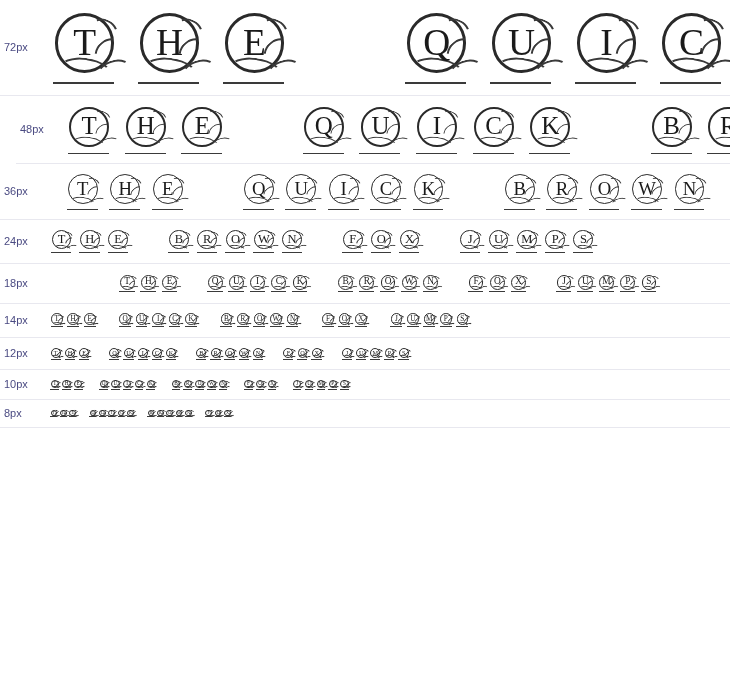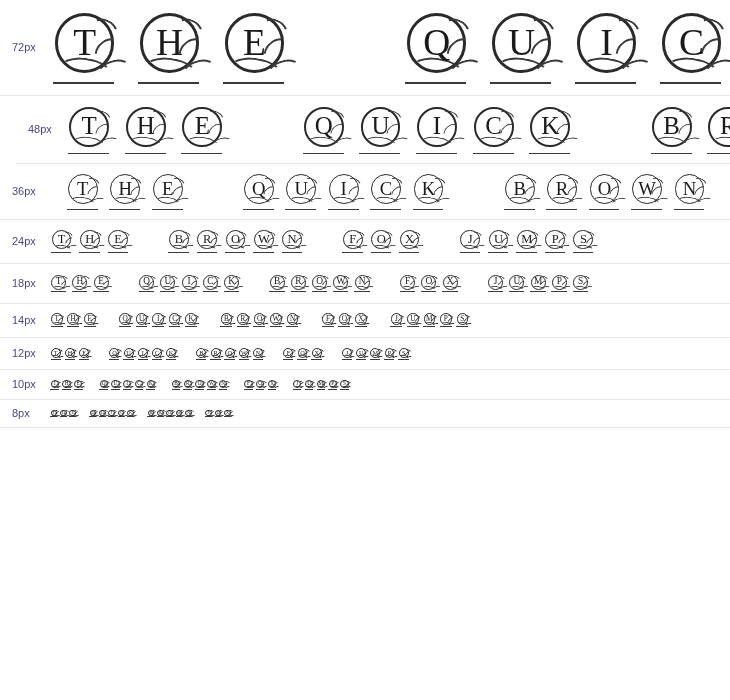--- a/index.html
+++ b/index.html
@@ -22,21 +22,21 @@
   .size-row {
     position: relative;
     width: 730px;
     box-sizing: border-box;
     border-bottom: 1px solid #e8e8ef;
     display: flex;
     align-items: center;
   }
   .size-label {
     position: absolute;
-    left: 12px;
+    left: 4px;
     color: #4a4a82;
     font-size: 11px;
     font-family: "Liberation Sans", sans-serif;
     white-space: nowrap;
     line-height: 1;
   }
   .sample-line {
     margin-left: 50px;
     white-space: nowrap;
     color: #111111;
@@ -144,21 +144,21 @@
         <div class="sample-line" style="font-size: 48px;"><span class="word"><span class="glyph"><span class="ring"></span><span class="curl-a"></span><span class="curl-b"></span><span class="curl-c"></span><span class="tail"></span><span class="base"></span><span class="ch">T</span></span><span class="glyph"><span class="ring"></span><span class="curl-a"></span><span class="curl-b"></span><span class="curl-c"></span><span class="tail"></span><span class="base"></span><span class="ch">H</span></span><span class="glyph"><span class="ring"></span><span class="curl-a"></span><span class="curl-b"></span><span class="curl-c"></span><span class="tail"></span><span class="base"></span><span class="ch">E</span></span></span><span class="word"><span class="glyph"><span class="ring"></span><span class="curl-a"></span><span class="curl-b"></span><span class="curl-c"></span><span class="tail"></span><span class="base"></span><span class="ch">Q</span></span><span class="glyph"><span class="ring"></span><span class="curl-a"></span><span class="curl-b"></span><span class="curl-c"></span><span class="tail"></span><span class="base"></span><span class="ch">U</span></span><span class="glyph"><span class="ring"></span><span class="curl-a"></span><span class="curl-b"></span><span class="curl-c"></span><span class="tail"></span><span class="base"></span><span class="ch">I</span></span><span class="glyph"><span class="ring"></span><span class="curl-a"></span><span class="curl-b"></span><span class="curl-c"></span><span class="tail"></span><span class="base"></span><span class="ch">C</span></span><span class="glyph"><span class="ring"></span><span class="curl-a"></span><span class="curl-b"></span><span class="curl-c"></span><span class="tail"></span><span class="base"></span><span class="ch">K</span></span></span><span class="word"><span class="glyph"><span class="ring"></span><span class="curl-a"></span><span class="curl-b"></span><span class="curl-c"></span><span class="tail"></span><span class="base"></span><span class="ch">B</span></span><span class="glyph"><span class="ring"></span><span class="curl-a"></span><span class="curl-b"></span><span class="curl-c"></span><span class="tail"></span><span class="base"></span><span class="ch">R</span></span></span></div>
       </div>
       <div class="size-row" style="height: 56px; text-align: center;">
         <div class="size-label">36px</div>
         <div class="sample-line" style="font-size: 36px;"><span class="word"><span class="glyph"><span class="ring"></span><span class="curl-a"></span><span class="curl-b"></span><span class="curl-c"></span><span class="tail"></span><span class="base"></span><span class="ch">T</span></span><span class="glyph"><span class="ring"></span><span class="curl-a"></span><span class="curl-b"></span><span class="curl-c"></span><span class="tail"></span><span class="base"></span><span class="ch">H</span></span><span class="glyph"><span class="ring"></span><span class="curl-a"></span><span class="curl-b"></span><span class="curl-c"></span><span class="tail"></span><span class="base"></span><span class="ch">E</span></span></span><span class="word"><span class="glyph"><span class="ring"></span><span class="curl-a"></span><span class="curl-b"></span><span class="curl-c"></span><span class="tail"></span><span class="base"></span><span class="ch">Q</span></span><span class="glyph"><span class="ring"></span><span class="curl-a"></span><span class="curl-b"></span><span class="curl-c"></span><span class="tail"></span><span class="base"></span><span class="ch">U</span></span><span class="glyph"><span class="ring"></span><span class="curl-a"></span><span class="curl-b"></span><span class="curl-c"></span><span class="tail"></span><span class="base"></span><span class="ch">I</span></span><span class="glyph"><span class="ring"></span><span class="curl-a"></span><span class="curl-b"></span><span class="curl-c"></span><span class="tail"></span><span class="base"></span><span class="ch">C</span></span><span class="glyph"><span class="ring"></span><span class="curl-a"></span><span class="curl-b"></span><span class="curl-c"></span><span class="tail"></span><span class="base"></span><span class="ch">K</span></span></span><span class="word"><span class="glyph"><span class="ring"></span><span class="curl-a"></span><span class="curl-b"></span><span class="curl-c"></span><span class="tail"></span><span class="base"></span><span class="ch">B</span></span><span class="glyph"><span class="ring"></span><span class="curl-a"></span><span class="curl-b"></span><span class="curl-c"></span><span class="tail"></span><span class="base"></span><span class="ch">R</span></span><span class="glyph"><span class="ring"></span><span class="curl-a"></span><span class="curl-b"></span><span class="curl-c"></span><span class="tail"></span><span class="base"></span><span class="ch">O</span></span><span class="glyph"><span class="ring"></span><span class="curl-a"></span><span class="curl-b"></span><span class="curl-c"></span><span class="tail"></span><span class="base"></span><span class="ch">W</span></span><span class="glyph"><span class="ring"></span><span class="curl-a"></span><span class="curl-b"></span><span class="curl-c"></span><span class="tail"></span><span class="base"></span><span class="ch">N</span></span></span></div>
       </div>
       <div class="size-row" style="height: 44px; text-decoration: underline;">
         <div class="size-label">24px</div>
         <div class="sample-line" style="font-size: 24px;"><span class="word"><span class="glyph"><span class="ring"></span><span class="curl-a"></span><span class="curl-b"></span><span class="curl-c"></span><span class="tail"></span><span class="base"></span><span class="ch">T</span></span><span class="glyph"><span class="ring"></span><span class="curl-a"></span><span class="curl-b"></span><span class="curl-c"></span><span class="tail"></span><span class="base"></span><span class="ch">H</span></span><span class="glyph"><span class="ring"></span><span class="curl-a"></span><span class="curl-b"></span><span class="curl-c"></span><span class="tail"></span><span class="base"></span><span class="ch">E</span></span></span><span class="word"><span class="glyph"><span class="ring"></span><span class="curl-a"></span><span class="curl-b"></span><span class="curl-c"></span><span class="tail"></span><span class="base"></span><span class="ch">B</span></span><span class="glyph"><span class="ring"></span><span class="curl-a"></span><span class="curl-b"></span><span class="curl-c"></span><span class="tail"></span><span class="base"></span><span class="ch">R</span></span><span class="glyph"><span class="ring"></span><span class="curl-a"></span><span class="curl-b"></span><span class="curl-c"></span><span class="tail"></span><span class="base"></span><span class="ch">O</span></span><span class="glyph"><span class="ring"></span><span class="curl-a"></span><span class="curl-b"></span><span class="curl-c"></span><span class="tail"></span><span class="base"></span><span class="ch">W</span></span><span class="glyph"><span class="ring"></span><span class="curl-a"></span><span class="curl-b"></span><span class="curl-c"></span><span class="tail"></span><span class="base"></span><span class="ch">N</span></span></span><span class="word"><span class="glyph"><span class="ring"></span><span class="curl-a"></span><span class="curl-b"></span><span class="curl-c"></span><span class="tail"></span><span class="base"></span><span class="ch">F</span></span><span class="glyph"><span class="ring"></span><span class="curl-a"></span><span class="curl-b"></span><span class="curl-c"></span><span class="tail"></span><span class="base"></span><span class="ch">O</span></span><span class="glyph"><span class="ring"></span><span class="curl-a"></span><span class="curl-b"></span><span class="curl-c"></span><span class="tail"></span><span class="base"></span><span class="ch">X</span></span></span><span class="word"><span class="glyph"><span class="ring"></span><span class="curl-a"></span><span class="curl-b"></span><span class="curl-c"></span><span class="tail"></span><span class="base"></span><span class="ch">J</span></span><span class="glyph"><span class="ring"></span><span class="curl-a"></span><span class="curl-b"></span><span class="curl-c"></span><span class="tail"></span><span class="base"></span><span class="ch">U</span></span><span class="glyph"><span class="ring"></span><span class="curl-a"></span><span class="curl-b"></span><span class="curl-c"></span><span class="tail"></span><span class="base"></span><span class="ch">M</span></span><span class="glyph"><span class="ring"></span><span class="curl-a"></span><span class="curl-b"></span><span class="curl-c"></span><span class="tail"></span><span class="base"></span><span class="ch">P</span></span><span class="glyph"><span class="ring"></span><span class="curl-a"></span><span class="curl-b"></span><span class="curl-c"></span><span class="tail"></span><span class="base"></span><span class="ch">S</span></span></span></div>
       </div>
-      <div class="size-row" style="height: 40px;">
+      <div class="size-row" style="height: 40px; text-align: center;">
         <div class="size-label">18px</div>
         <div class="sample-line" style="font-size: 18px;"><span class="word"><span class="glyph"><span class="ring"></span><span class="curl-a"></span><span class="curl-b"></span><span class="curl-c"></span><span class="tail"></span><span class="base"></span><span class="ch">T</span></span><span class="glyph"><span class="ring"></span><span class="curl-a"></span><span class="curl-b"></span><span class="curl-c"></span><span class="tail"></span><span class="base"></span><span class="ch">H</span></span><span class="glyph"><span class="ring"></span><span class="curl-a"></span><span class="curl-b"></span><span class="curl-c"></span><span class="tail"></span><span class="base"></span><span class="ch">E</span></span></span><span class="word"><span class="glyph"><span class="ring"></span><span class="curl-a"></span><span class="curl-b"></span><span class="curl-c"></span><span class="tail"></span><span class="base"></span><span class="ch">Q</span></span><span class="glyph"><span class="ring"></span><span class="curl-a"></span><span class="curl-b"></span><span class="curl-c"></span><span class="tail"></span><span class="base"></span><span class="ch">U</span></span><span class="glyph"><span class="ring"></span><span class="curl-a"></span><span class="curl-b"></span><span class="curl-c"></span><span class="tail"></span><span class="base"></span><span class="ch">I</span></span><span class="glyph"><span class="ring"></span><span class="curl-a"></span><span class="curl-b"></span><span class="curl-c"></span><span class="tail"></span><span class="base"></span><span class="ch">C</span></span><span class="glyph"><span class="ring"></span><span class="curl-a"></span><span class="curl-b"></span><span class="curl-c"></span><span class="tail"></span><span class="base"></span><span class="ch">K</span></span></span><span class="word"><span class="glyph"><span class="ring"></span><span class="curl-a"></span><span class="curl-b"></span><span class="curl-c"></span><span class="tail"></span><span class="base"></span><span class="ch">B</span></span><span class="glyph"><span class="ring"></span><span class="curl-a"></span><span class="curl-b"></span><span class="curl-c"></span><span class="tail"></span><span class="base"></span><span class="ch">R</span></span><span class="glyph"><span class="ring"></span><span class="curl-a"></span><span class="curl-b"></span><span class="curl-c"></span><span class="tail"></span><span class="base"></span><span class="ch">O</span></span><span class="glyph"><span class="ring"></span><span class="curl-a"></span><span class="curl-b"></span><span class="curl-c"></span><span class="tail"></span><span class="base"></span><span class="ch">W</span></span><span class="glyph"><span class="ring"></span><span class="curl-a"></span><span class="curl-b"></span><span class="curl-c"></span><span class="tail"></span><span class="base"></span><span class="ch">N</span></span></span><span class="word"><span class="glyph"><span class="ring"></span><span class="curl-a"></span><span class="curl-b"></span><span class="curl-c"></span><span class="tail"></span><span class="base"></span><span class="ch">F</span></span><span class="glyph"><span class="ring"></span><span class="curl-a"></span><span class="curl-b"></span><span class="curl-c"></span><span class="tail"></span><span class="base"></span><span class="ch">O</span></span><span class="glyph"><span class="ring"></span><span class="curl-a"></span><span class="curl-b"></span><span class="curl-c"></span><span class="tail"></span><span class="base"></span><span class="ch">X</span></span></span><span class="word"><span class="glyph"><span class="ring"></span><span class="curl-a"></span><span class="curl-b"></span><span class="curl-c"></span><span class="tail"></span><span class="base"></span><span class="ch">J</span></span><span class="glyph"><span class="ring"></span><span class="curl-a"></span><span class="curl-b"></span><span class="curl-c"></span><span class="tail"></span><span class="base"></span><span class="ch">U</span></span><span class="glyph"><span class="ring"></span><span class="curl-a"></span><span class="curl-b"></span><span class="curl-c"></span><span class="tail"></span><span class="base"></span><span class="ch">M</span></span><span class="glyph"><span class="ring"></span><span class="curl-a"></span><span class="curl-b"></span><span class="curl-c"></span><span class="tail"></span><span class="base"></span><span class="ch">P</span></span><span class="glyph"><span class="ring"></span><span class="curl-a"></span><span class="curl-b"></span><span class="curl-c"></span><span class="tail"></span><span class="base"></span><span class="ch">S</span></span></span></div>
       </div>
       <div class="size-row" style="height: 34px;">
         <div class="size-label">14px</div>
         <div class="sample-line" style="font-size: 14px;"><span class="word"><span class="glyph"><span class="ring"></span><span class="curl-a"></span><span class="curl-b"></span><span class="curl-c"></span><span class="tail"></span><span class="base"></span><span class="ch">T</span></span><span class="glyph"><span class="ring"></span><span class="curl-a"></span><span class="curl-b"></span><span class="curl-c"></span><span class="tail"></span><span class="base"></span><span class="ch">H</span></span><span class="glyph"><span class="ring"></span><span class="curl-a"></span><span class="curl-b"></span><span class="curl-c"></span><span class="tail"></span><span class="base"></span><span class="ch">E</span></span></span><span class="word"><span class="glyph"><span class="ring"></span><span class="curl-a"></span><span class="curl-b"></span><span class="curl-c"></span><span class="tail"></span><span class="base"></span><span class="ch">Q</span></span><span class="glyph"><span class="ring"></span><span class="curl-a"></span><span class="curl-b"></span><span class="curl-c"></span><span class="tail"></span><span class="base"></span><span class="ch">U</span></span><span class="glyph"><span class="ring"></span><span class="curl-a"></span><span class="curl-b"></span><span class="curl-c"></span><span class="tail"></span><span class="base"></span><span class="ch">I</span></span><span class="glyph"><span class="ring"></span><span class="curl-a"></span><span class="curl-b"></span><span class="curl-c"></span><span class="tail"></span><span class="base"></span><span class="ch">C</span></span><span class="glyph"><span class="ring"></span><span class="curl-a"></span><span class="curl-b"></span><span class="curl-c"></span><span class="tail"></span><span class="base"></span><span class="ch">K</span></span></span><span class="word"><span class="glyph"><span class="ring"></span><span class="curl-a"></span><span class="curl-b"></span><span class="curl-c"></span><span class="tail"></span><span class="base"></span><span class="ch">B</span></span><span class="glyph"><span class="ring"></span><span class="curl-a"></span><span class="curl-b"></span><span class="curl-c"></span><span class="tail"></span><span class="base"></span><span class="ch">R</span></span><span class="glyph"><span class="ring"></span><span class="curl-a"></span><span class="curl-b"></span><span class="curl-c"></span><span class="tail"></span><span class="base"></span><span class="ch">O</span></span><span class="glyph"><span class="ring"></span><span class="curl-a"></span><span class="curl-b"></span><span class="curl-c"></span><span class="tail"></span><span class="base"></span><span class="ch">W</span></span><span class="glyph"><span class="ring"></span><span class="curl-a"></span><span class="curl-b"></span><span class="curl-c"></span><span class="tail"></span><span class="base"></span><span class="ch">N</span></span></span><span class="word"><span class="glyph"><span class="ring"></span><span class="curl-a"></span><span class="curl-b"></span><span class="curl-c"></span><span class="tail"></span><span class="base"></span><span class="ch">F</span></span><span class="glyph"><span class="ring"></span><span class="curl-a"></span><span class="curl-b"></span><span class="curl-c"></span><span class="tail"></span><span class="base"></span><span class="ch">O</span></span><span class="glyph"><span class="ring"></span><span class="curl-a"></span><span class="curl-b"></span><span class="curl-c"></span><span class="tail"></span><span class="base"></span><span class="ch">X</span></span></span><span class="word"><span class="glyph"><span class="ring"></span><span class="curl-a"></span><span class="curl-b"></span><span class="curl-c"></span><span class="tail"></span><span class="base"></span><span class="ch">J</span></span><span class="glyph"><span class="ring"></span><span class="curl-a"></span><span class="curl-b"></span><span class="curl-c"></span><span class="tail"></span><span class="base"></span><span class="ch">U</span></span><span class="glyph"><span class="ring"></span><span class="curl-a"></span><span class="curl-b"></span><span class="curl-c"></span><span class="tail"></span><span class="base"></span><span class="ch">M</span></span><span class="glyph"><span class="ring"></span><span class="curl-a"></span><span class="curl-b"></span><span class="curl-c"></span><span class="tail"></span><span class="base"></span><span class="ch">P</span></span><span class="glyph"><span class="ring"></span><span class="curl-a"></span><span class="curl-b"></span><span class="curl-c"></span><span class="tail"></span><span class="base"></span><span class="ch">S</span></span></span></div>
       </div>
       <div class="size-row" style="height: 32px;">
         <div class="size-label">12px</div>
         <div class="sample-line" style="font-size: 12px;"><span class="word"><span class="glyph"><span class="ring"></span><span class="curl-a"></span><span class="curl-b"></span><span class="curl-c"></span><span class="tail"></span><span class="base"></span><span class="ch">T</span></span><span class="glyph"><span class="ring"></span><span class="curl-a"></span><span class="curl-b"></span><span class="curl-c"></span><span class="tail"></span><span class="base"></span><span class="ch">H</span></span><span class="glyph"><span class="ring"></span><span class="curl-a"></span><span class="curl-b"></span><span class="curl-c"></span><span class="tail"></span><span class="base"></span><span class="ch">E</span></span></span><span class="word"><span class="glyph"><span class="ring"></span><span class="curl-a"></span><span class="curl-b"></span><span class="curl-c"></span><span class="tail"></span><span class="base"></span><span class="ch">Q</span></span><span class="glyph"><span class="ring"></span><span class="curl-a"></span><span class="curl-b"></span><span class="curl-c"></span><span class="tail"></span><span class="base"></span><span class="ch">U</span></span><span class="glyph"><span class="ring"></span><span class="curl-a"></span><span class="curl-b"></span><span class="curl-c"></span><span class="tail"></span><span class="base"></span><span class="ch">I</span></span><span class="glyph"><span class="ring"></span><span class="curl-a"></span><span class="curl-b"></span><span class="curl-c"></span><span class="tail"></span><span class="base"></span><span class="ch">C</span></span><span class="glyph"><span class="ring"></span><span class="curl-a"></span><span class="curl-b"></span><span class="curl-c"></span><span class="tail"></span><span class="base"></span><span class="ch">K</span></span></span><span class="word"><span class="glyph"><span class="ring"></span><span class="curl-a"></span><span class="curl-b"></span><span class="curl-c"></span><span class="tail"></span><span class="base"></span><span class="ch">B</span></span><span class="glyph"><span class="ring"></span><span class="curl-a"></span><span class="curl-b"></span><span class="curl-c"></span><span class="tail"></span><span class="base"></span><span class="ch">R</span></span><span class="glyph"><span class="ring"></span><span class="curl-a"></span><span class="curl-b"></span><span class="curl-c"></span><span class="tail"></span><span class="base"></span><span class="ch">O</span></span><span class="glyph"><span class="ring"></span><span class="curl-a"></span><span class="curl-b"></span><span class="curl-c"></span><span class="tail"></span><span class="base"></span><span class="ch">W</span></span><span class="glyph"><span class="ring"></span><span class="curl-a"></span><span class="curl-b"></span><span class="curl-c"></span><span class="tail"></span><span class="base"></span><span class="ch">N</span></span></span><span class="word"><span class="glyph"><span class="ring"></span><span class="curl-a"></span><span class="curl-b"></span><span class="curl-c"></span><span class="tail"></span><span class="base"></span><span class="ch">F</span></span><span class="glyph"><span class="ring"></span><span class="curl-a"></span><span class="curl-b"></span><span class="curl-c"></span><span class="tail"></span><span class="base"></span><span class="ch">O</span></span><span class="glyph"><span class="ring"></span><span class="curl-a"></span><span class="curl-b"></span><span class="curl-c"></span><span class="tail"></span><span class="base"></span><span class="ch">X</span></span></span><span class="word"><span class="glyph"><span class="ring"></span><span class="curl-a"></span><span class="curl-b"></span><span class="curl-c"></span><span class="tail"></span><span class="base"></span><span class="ch">J</span></span><span class="glyph"><span class="ring"></span><span class="curl-a"></span><span class="curl-b"></span><span class="curl-c"></span><span class="tail"></span><span class="base"></span><span class="ch">U</span></span><span class="glyph"><span class="ring"></span><span class="curl-a"></span><span class="curl-b"></span><span class="curl-c"></span><span class="tail"></span><span class="base"></span><span class="ch">M</span></span><span class="glyph"><span class="ring"></span><span class="curl-a"></span><span class="curl-b"></span><span class="curl-c"></span><span class="tail"></span><span class="base"></span><span class="ch">P</span></span><span class="glyph"><span class="ring"></span><span class="curl-a"></span><span class="curl-b"></span><span class="curl-c"></span><span class="tail"></span><span class="base"></span><span class="ch">S</span></span></span></div>

